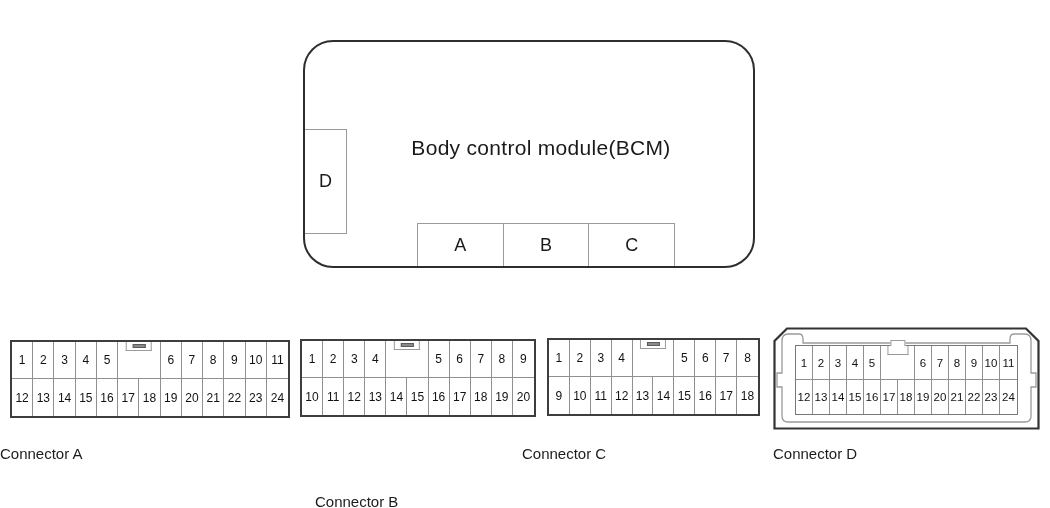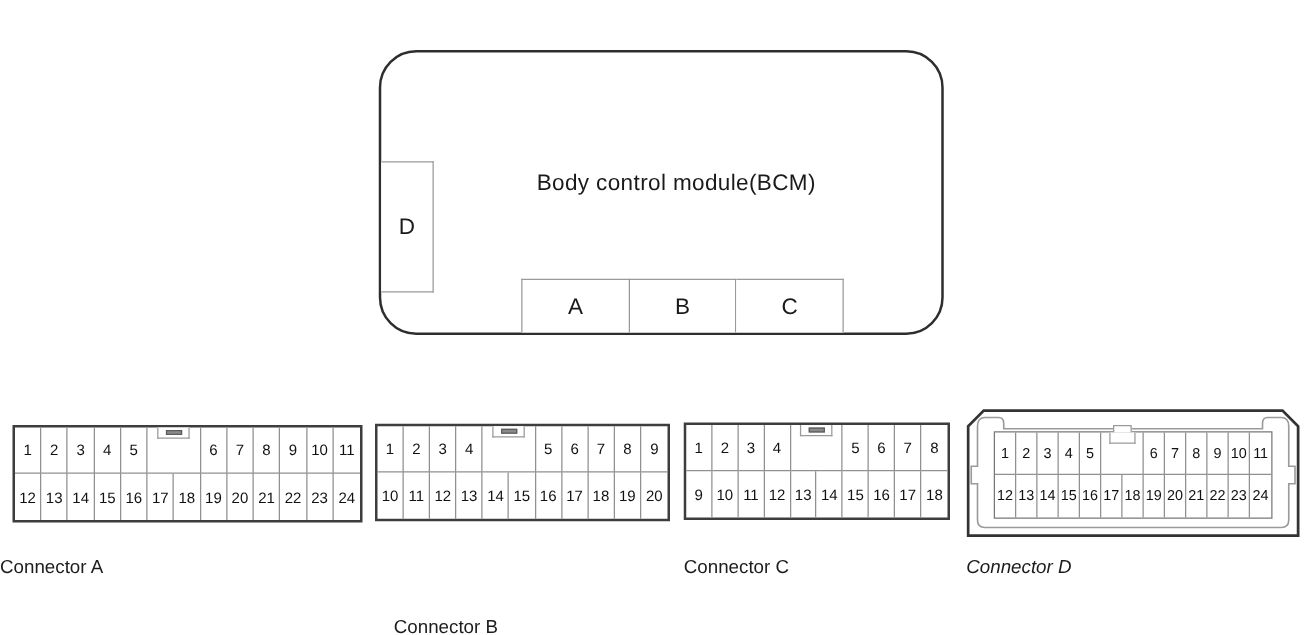--- a/index.html
+++ b/index.html
@@ -28,21 +28,21 @@
     background: #ffffff;
     box-sizing: border-box;
   }
   .bcm-title {
     position: absolute;
     left: 0;
     right: 4px;
     top: 94px;
     text-align: center;
     padding-left: 28px;
-    font-size: 18px;
+    font-size: 21px;
     color: #1a1a1a;
     letter-spacing: 0.3px;
   }
   .bcm-d {
     position: absolute;
     left: 0;
     top: 87px;
     width: 42px;
     height: 105px;
     border: 1.3px solid #9a9a9a;
@@ -159,22 +159,22 @@
   
   .conn-label {
     position: absolute;
     top: 445px;
     text-align: left;
     font-size: 15px;
     color: #1c1c1c;
   }
   #labelA { left: 0px;   width: 300px; }
   #labelB { left: 315px; width: 236px; margin-top: 48px; }
-  #labelC { left: 547px; width: 213px; }
-  #labelD { left: 773px; width: 267px; font-style: italic; }
+  #labelC { left: 522px; width: 213px; }
+  #labelD { left: 773px; width: 267px; }
 </style>
 </head>
 <body>
 
 <div class="canvas">
 
   <div class="bcm">
     <div class="bcm-title">Body control module(BCM)</div>
     <div class="bcm-d">
       <span>D</span>

